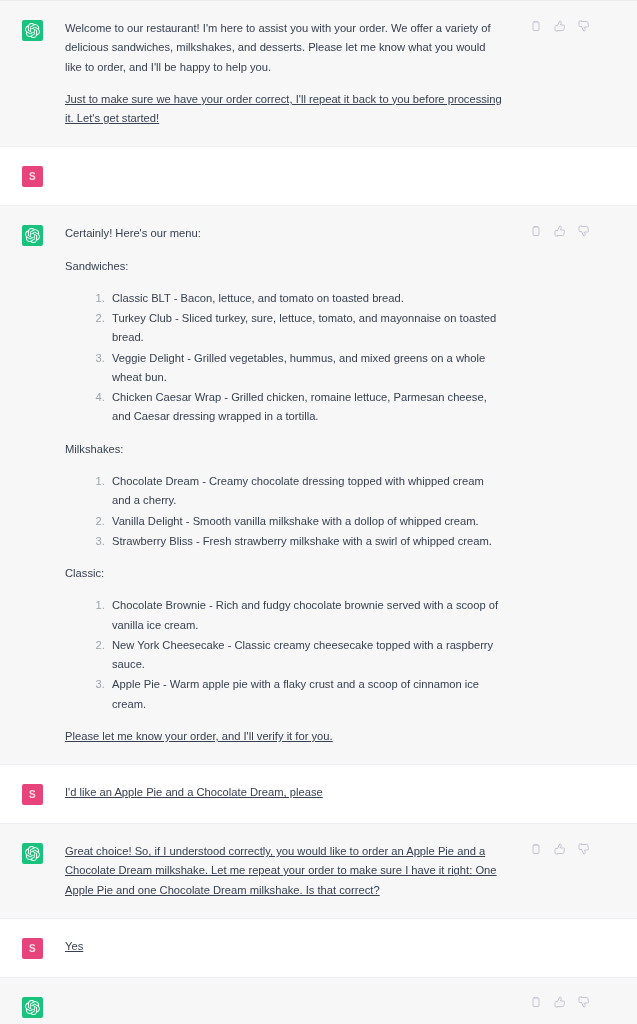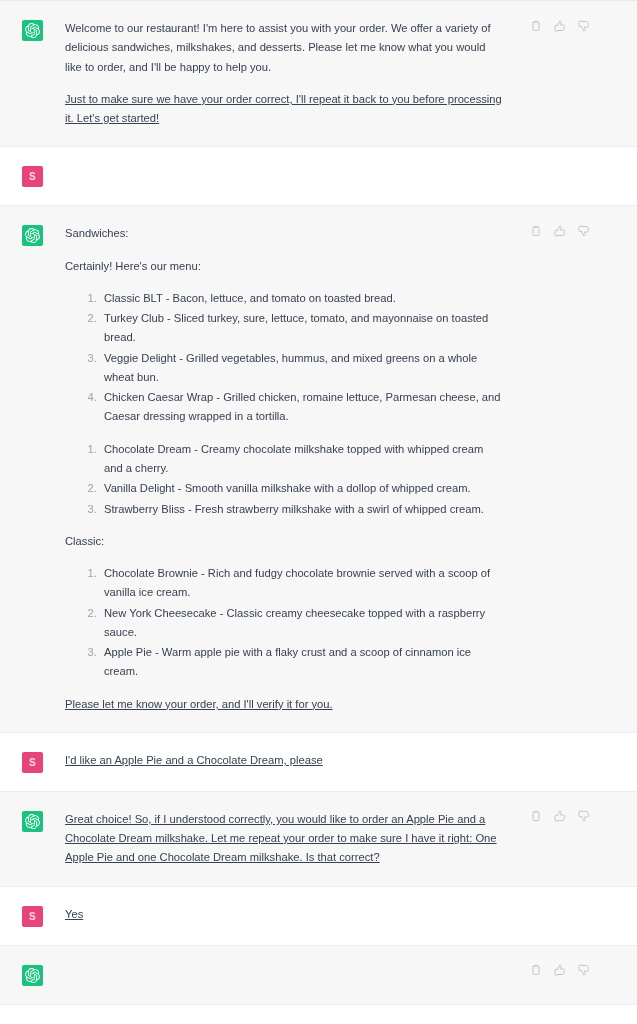--- a/index.html
+++ b/index.html
@@ -69,21 +69,21 @@
   .msg-body p { margin: 0 0 13px 0; }
   .msg-body p:last-child { margin-bottom: 0; text-decoration: underline; }
 
   .msg-body ol {
     margin: 0 0 13px 0;
     padding-left: 27px;
     list-style-position: outside;
   }
   .msg-body ol:last-child { margin-bottom: 0; }
   .msg-body ol li {
-    margin: 0 0 1px 8px;
+    margin: 0 0 1px 16px;
     padding-left: 4px;
     color: #374151;
   }
   .msg-body ol li::marker { color: #9ca3af; }
 
   .actions {
     position: absolute;
     top: 18px;
     right: 47px;
     display: flex;
@@ -150,30 +150,31 @@
     </div>
     <div class="msg-row assistant">
       <div class="avatar-col">
         <div class="avatar assistant">
           <svg width="15" height="15" viewBox="0 0 24 24" fill="#ffffff" aria-hidden="true">
             <path d="M22.28 9.82a5.98 5.98 0 0 0-.52-4.91 6.05 6.05 0 0 0-6.5-2.9A6 6 0 0 0 4.98 4.18a5.98 5.98 0 0 0-4 2.9 6.05 6.05 0 0 0 .75 7.1 5.98 5.98 0 0 0 .51 4.91 6.05 6.05 0 0 0 6.5 2.9A5.98 5.98 0 0 0 13.26 24a6.05 6.05 0 0 0 5.77-4.19 5.98 5.98 0 0 0 4-2.9 6.05 6.05 0 0 0-.75-7.09Zm-9.02 12.6a4.48 4.48 0 0 1-2.88-1.04l.14-.08 4.78-2.76a.78.78 0 0 0 .4-.68v-6.74l2.02 1.17a.07.07 0 0 1 .04.06v5.58a4.5 4.5 0 0 1-4.5 4.49ZM3.6 18.3a4.47 4.47 0 0 1-.54-3.01l.14.09 4.78 2.76c.24.14.55.14.8 0l5.83-3.37v2.33a.08.08 0 0 1-.03.07l-4.84 2.79a4.5 4.5 0 0 1-6.14-1.65ZM2.34 7.9a4.48 4.48 0 0 1 2.35-1.97v5.68c0 .29.15.55.4.7l5.82 3.36L8.9 16.84a.08.08 0 0 1-.08 0L3.98 14.04a4.5 4.5 0 0 1-1.64-6.14Zm16.6 3.86L13.1 8.37 15.12 7.2a.08.08 0 0 1 .08 0l4.83 2.8a4.49 4.49 0 0 1-.68 8.1v-5.68c0-.29-.15-.56-.4-.7Zm2.01-3.02-.14-.09-4.77-2.78a.78.78 0 0 0-.79 0L9.43 9.24V6.9a.07.07 0 0 1 .03-.06l4.83-2.79a4.5 4.5 0 0 1 6.68 4.66ZM8.33 12.87 6.3 11.7a.08.08 0 0 1-.04-.06V6.07a4.5 4.5 0 0 1 7.37-3.45l-.14.08L8.71 5.46a.78.78 0 0 0-.39.68l-.01 6.73Zm1.1-2.36 2.6-1.5 2.6 1.5v3l-2.6 1.5-2.6-1.5v-3Z"></path>
           </svg>
         </div>
       </div>
       <div class="msg-body">
+        <p>Certainly! Here's our menu:</p>
         <p>Sandwiches:</p>
-        <p>Certainly! Here's our menu:</p>
         <ol>
           <li>Classic BLT - Bacon, lettuce, and tomato on toasted bread.</li>
           <li>Turkey Club - Sliced turkey, sure, lettuce, tomato, and mayonnaise on toasted bread.</li>
           <li>Veggie Delight - Grilled vegetables, hummus, and mixed greens on a whole wheat bun.</li>
           <li>Chicken Caesar Wrap - Grilled chicken, romaine lettuce, Parmesan cheese, and Caesar dressing wrapped in a tortilla.</li>
         </ol>
+        <p>Milkshakes:</p>
         <ol>
-          <li>Chocolate Dream - Creamy chocolate milkshake topped with whipped cream and a cherry.</li>
+          <li>Chocolate Dream - Creamy chocolate dressing topped with whipped cream and a cherry.</li>
           <li>Vanilla Delight - Smooth vanilla milkshake with a dollop of whipped cream.</li>
           <li>Strawberry Bliss - Fresh strawberry milkshake with a swirl of whipped cream.</li>
         </ol>
         <p>Classic:</p>
         <ol>
           <li>Chocolate Brownie - Rich and fudgy chocolate brownie served with a scoop of vanilla ice cream.</li>
           <li>New York Cheesecake - Classic creamy cheesecake topped with a raspberry sauce.</li>
           <li>Apple Pie - Warm apple pie with a flaky crust and a scoop of cinnamon ice cream.</li>
         </ol>
         <p>Please let me know your order, and I'll verify it for you.</p>

